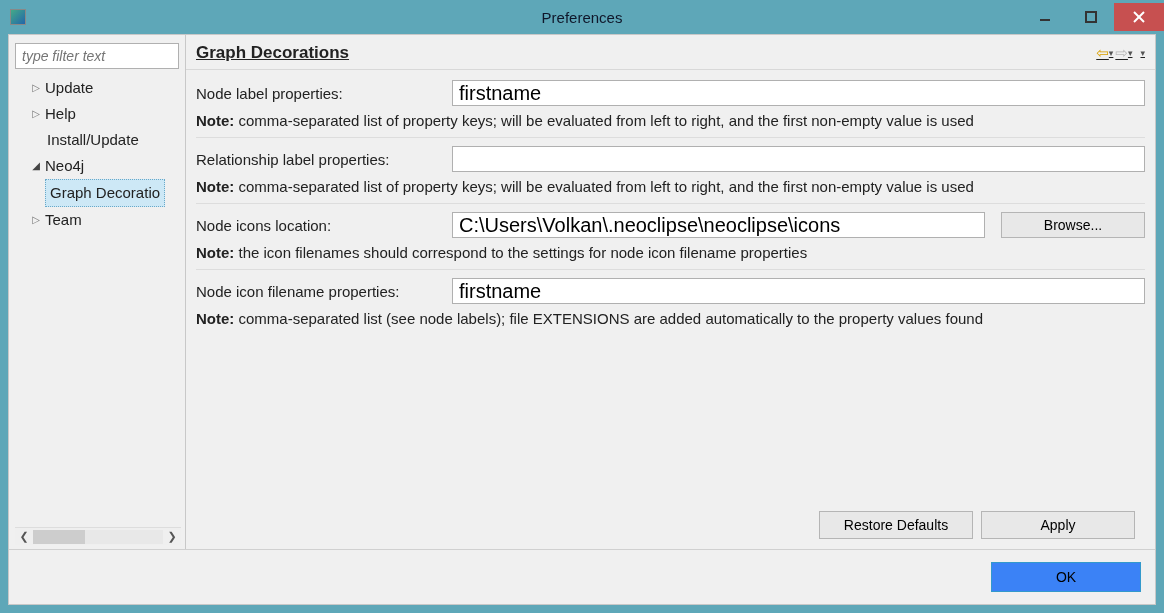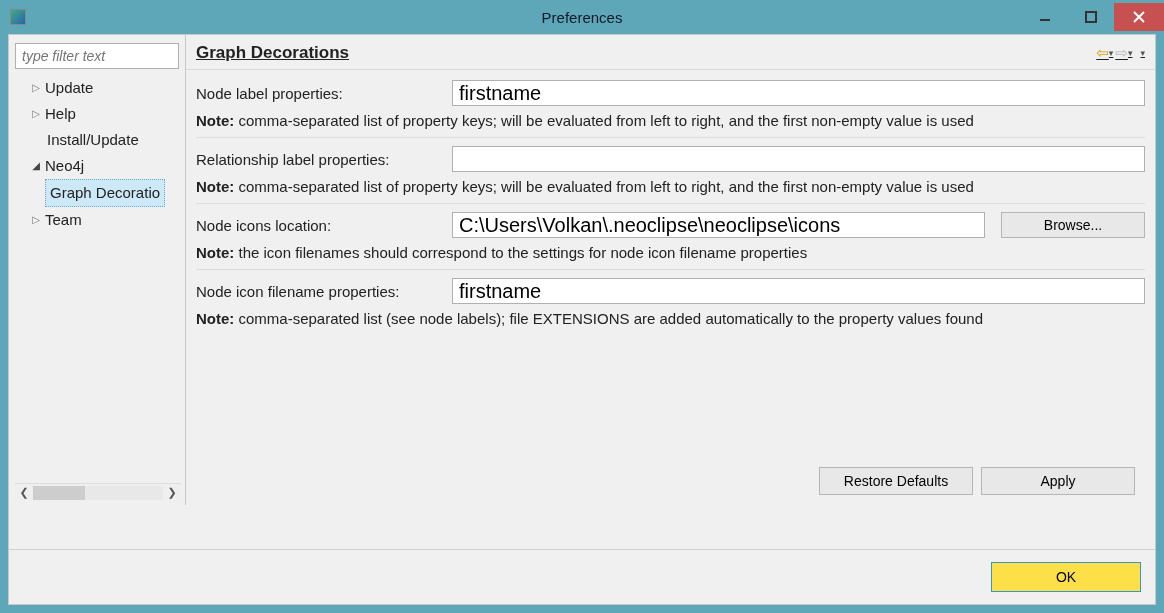--- a/index.html
+++ b/index.html
@@ -52,21 +52,20 @@
 }
 .win-btn.close { background: #c75050; color: #fff; width: 50px; }
 .win-buttons svg { display:block; }
 .client {
   flex: 1;
   margin: 0 8px 8px 8px;
   background: #f0f0f0;
   border: 1px solid #c8c8c8;
   display: flex;
   flex-direction: column;
-  gap: 44px;
 }
 .upper {
   flex: 1;
   display: flex;
   min-height: 0;
 }
 .sidebar {
   width: 176px;
   padding: 8px 4px 4px 6px;
   display: flex;
@@ -184,21 +183,21 @@
   cursor: pointer;
 }
 .footer {
   border-top: 1px solid #d0d0d0;
   padding: 12px 14px;
   display: flex;
   justify-content: flex-end;
   gap: 12px;
 }
 .footer .std-btn { width: 150px; height: 30px; }
-.footer .std-btn.default { border: 1.5px solid #3399cc; background:#fde047;}
+.footer .std-btn.default { border: 1.5px solid #3399cc; background:#3b82f6;}
 </style>
 </head>
 <body>
 
 <div class="window">
   <div class="titlebar">
     <div class="title-icon"></div>
     <div class="title-text">Preferences</div>
     <div class="win-buttons">
       <div class="win-btn">

